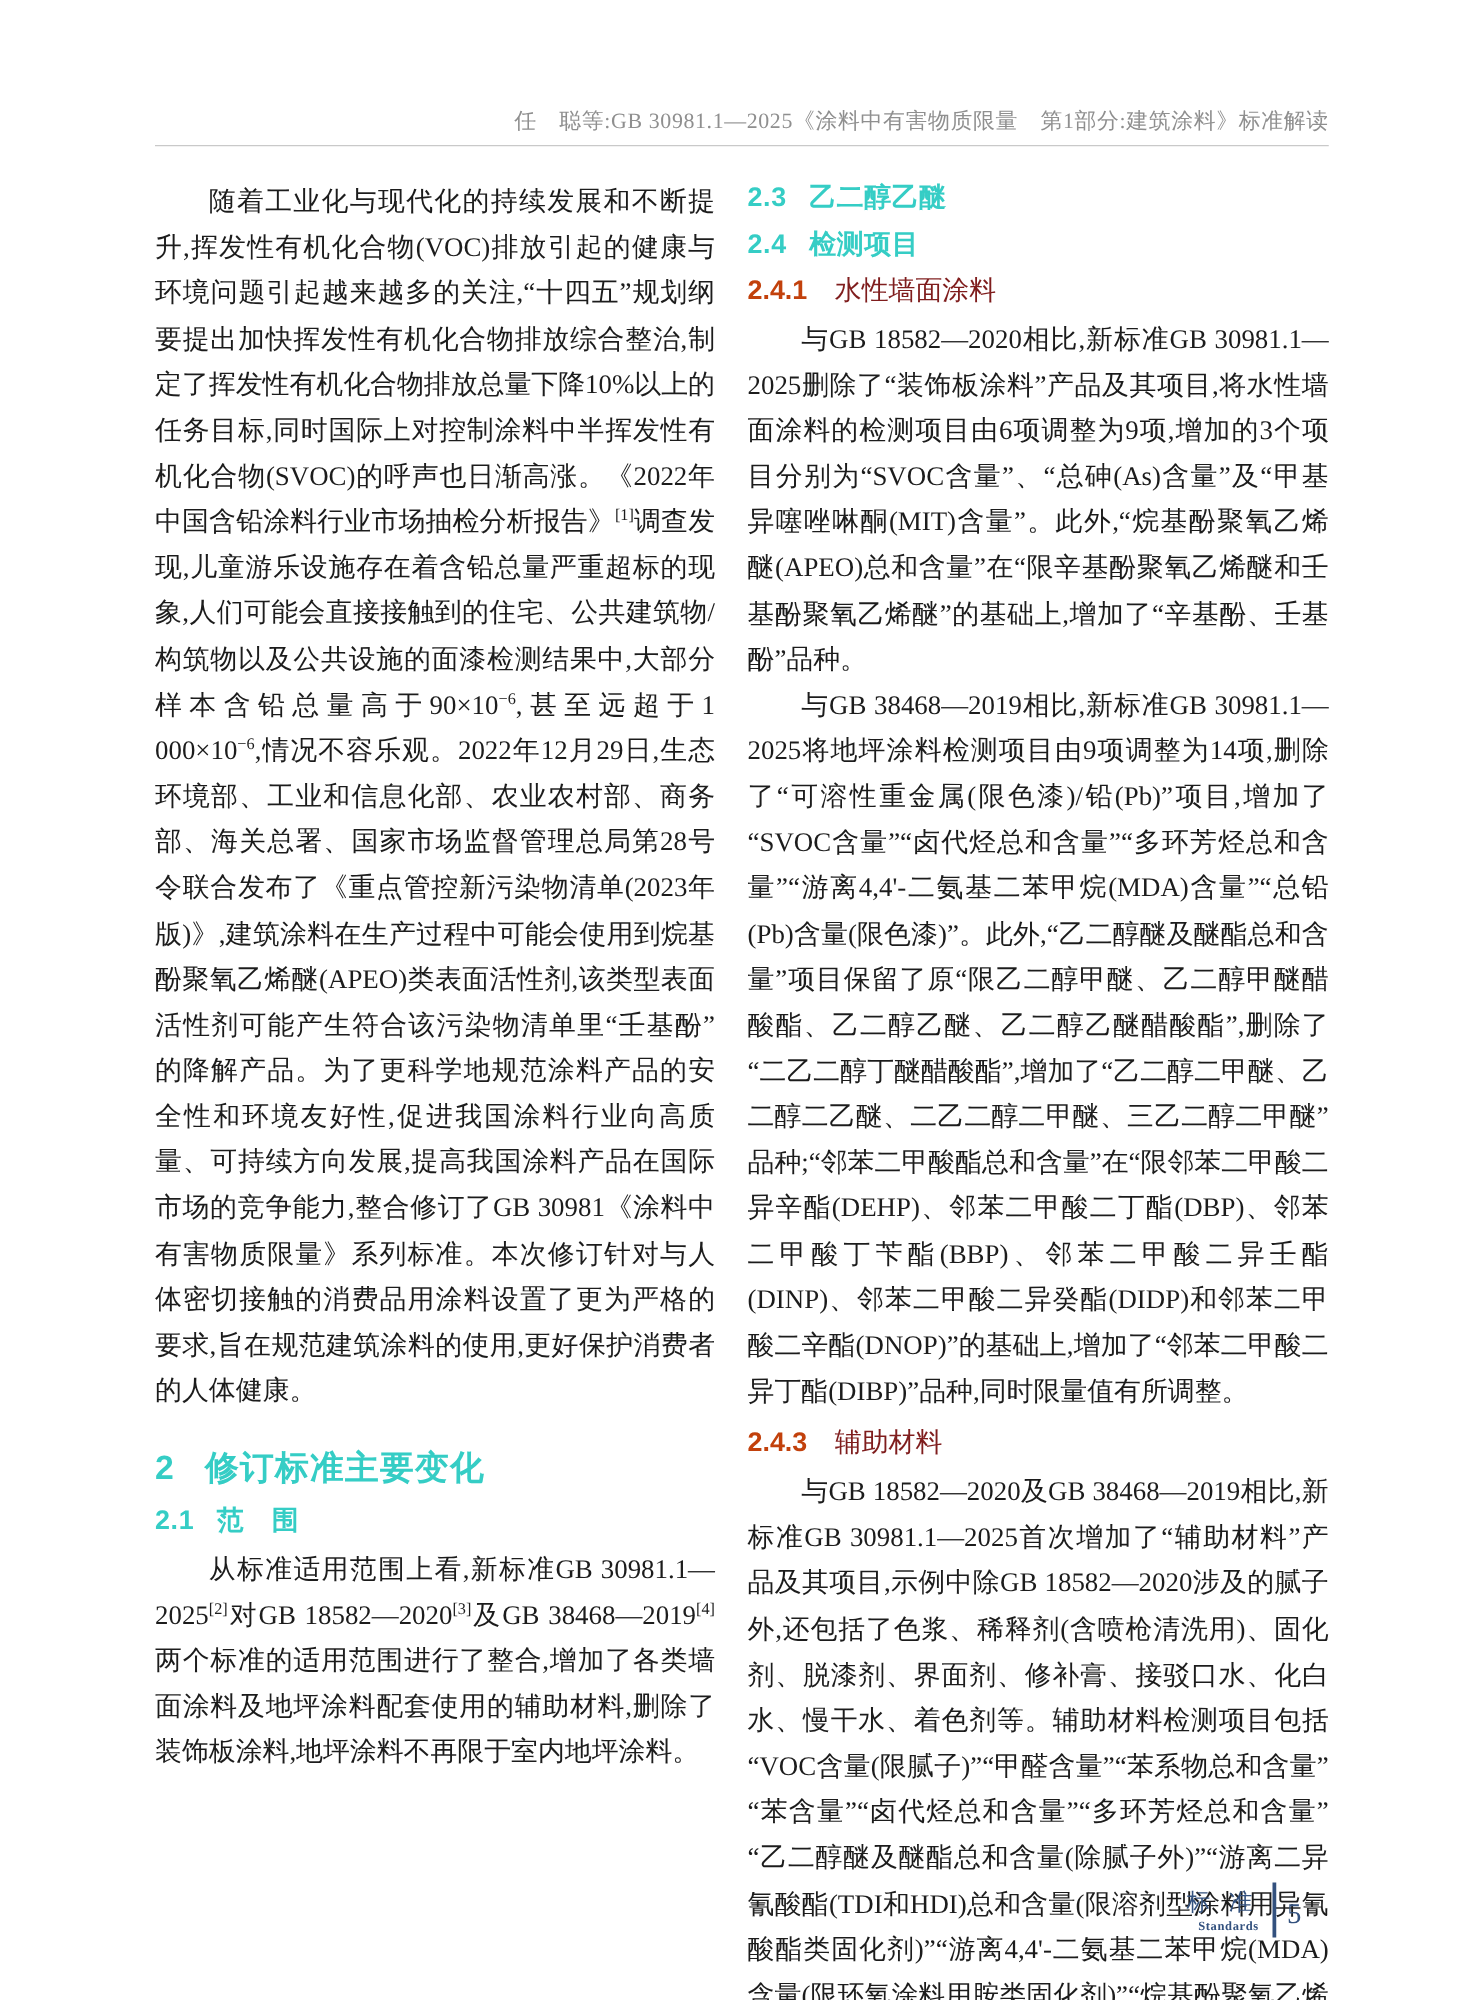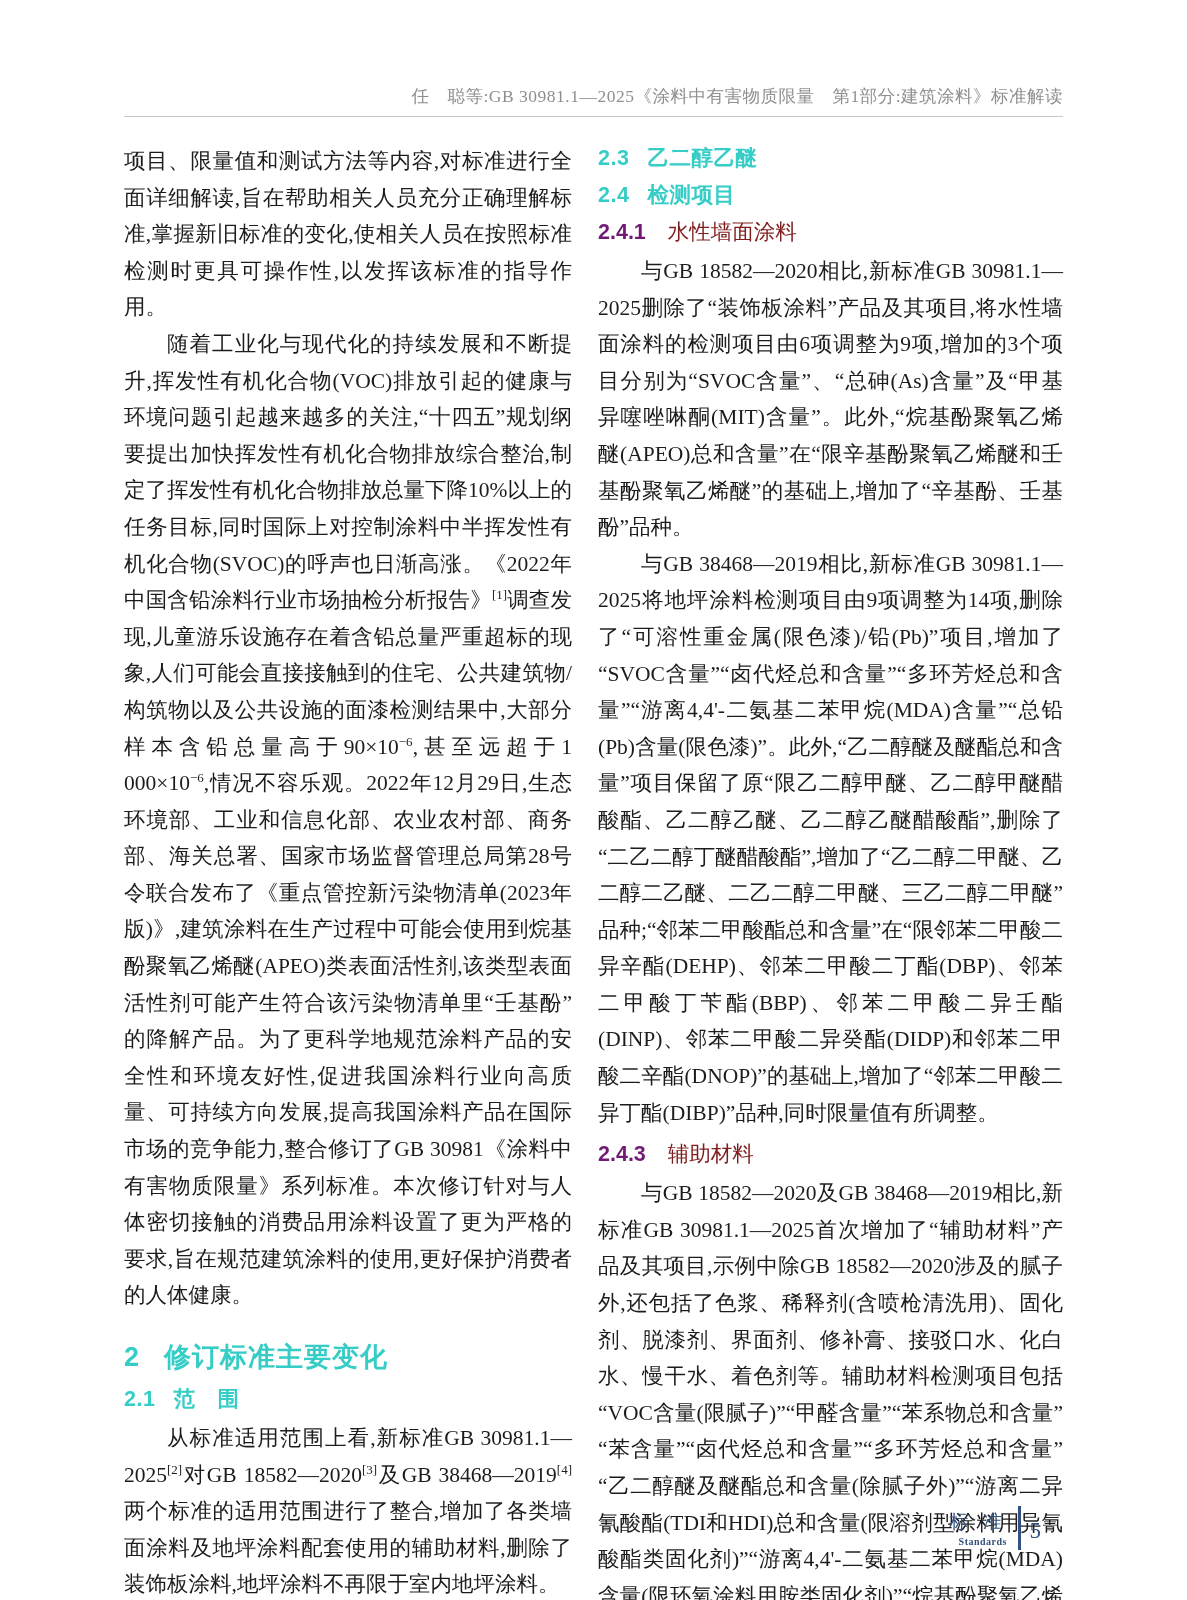--- a/index.html
+++ b/index.html
@@ -56,21 +56,21 @@
   h2.sec.first { margin-top:0; }
   h2.sec .num { margin-right:18px; }
 
   h3.sec {
     font-size:21.5px;
     font-weight:normal;
     margin:8px 0 7px 0;
   }
   h3.sec .num {
     font-family:"Liberation Sans","DejaVu Sans",sans-serif;
-    color:#701a75;
+    color:#c2410c;
     font-weight:bold;
     margin-right:22px;
   }
   h3.sec .h3title { color:#7f1d1d; }
 
   .footer {
     position:absolute;
     right:146px; bottom:50px;
     display:flex; align-items:center;
     color:#33517e;
@@ -85,21 +85,20 @@
 <body>
 
 <div class="page">
 
   <div class="running-header">任　聪等:GB 30981.1—2025《涂料中有害物质限量　第1部分:建筑涂料》标准解读</div>
 
   <div class="columns">
 
     <div class="col-left">
 
-      <p class="body">项目、限量值和测试方法等内容,对标准进行全面详细解读,旨在帮助相关人员充分正确理解标准,掌握新旧标准的变化,使相关人员在按照标准检测时更具可操作性,以发挥该标准的指导作用。</p>
 
 
       <p class="body indent">随着工业化与现代化的持续发展和不断提升,挥发性有机化合物(VOC)排放引起的健康与环境问题引起越来越多的关注,“十四五”规划纲要提出加快挥发性有机化合物排放综合整治,制定了挥发性有机化合物排放总量下降10%以上的任务目标,同时国际上对控制涂料中半挥发性有机化合物(SVOC)的呼声也日渐高涨。《2022年中国含铅涂料行业市场抽检分析报告》<sup>[1]</sup>调查发现,儿童游乐设施存在着含铅总量严重超标的现象,人们可能会直接接触到的住宅、公共建筑物/构筑物以及公共设施的面漆检测结果中,大部分样本含铅总量高于90×10<sup>−6</sup>,甚至远超于1 000×10<sup>−6</sup>,情况不容乐观。2022年12月29日,生态环境部、工业和信息化部、农业农村部、商务部、海关总署、国家市场监督管理总局第28号令联合发布了《重点管控新污染物清单(2023年版)》,建筑涂料在生产过程中可能会使用到烷基酚聚氧乙烯醚(APEO)类表面活性剂,该类型表面活性剂可能产生符合该污染物清单里“壬基酚”的降解产品。为了更科学地规范涂料产品的安全性和环境友好性,促进我国涂料行业向高质量、可持续方向发展,提高我国涂料产品在国际市场的竞争能力,整合修订了GB 30981《涂料中有害物质限量》系列标准。本次修订针对与人体密切接触的消费品用涂料设置了更为严格的要求,旨在规范建筑涂料的使用,更好保护消费者的人体健康。</p>
 
       <h1 class="sec">
         <span class="num">2</span><span>修订标准主要变化</span>
       </h1>
 
       <h2 class="sec">
         <span class="num">2.1</span><span>范　围</span>

